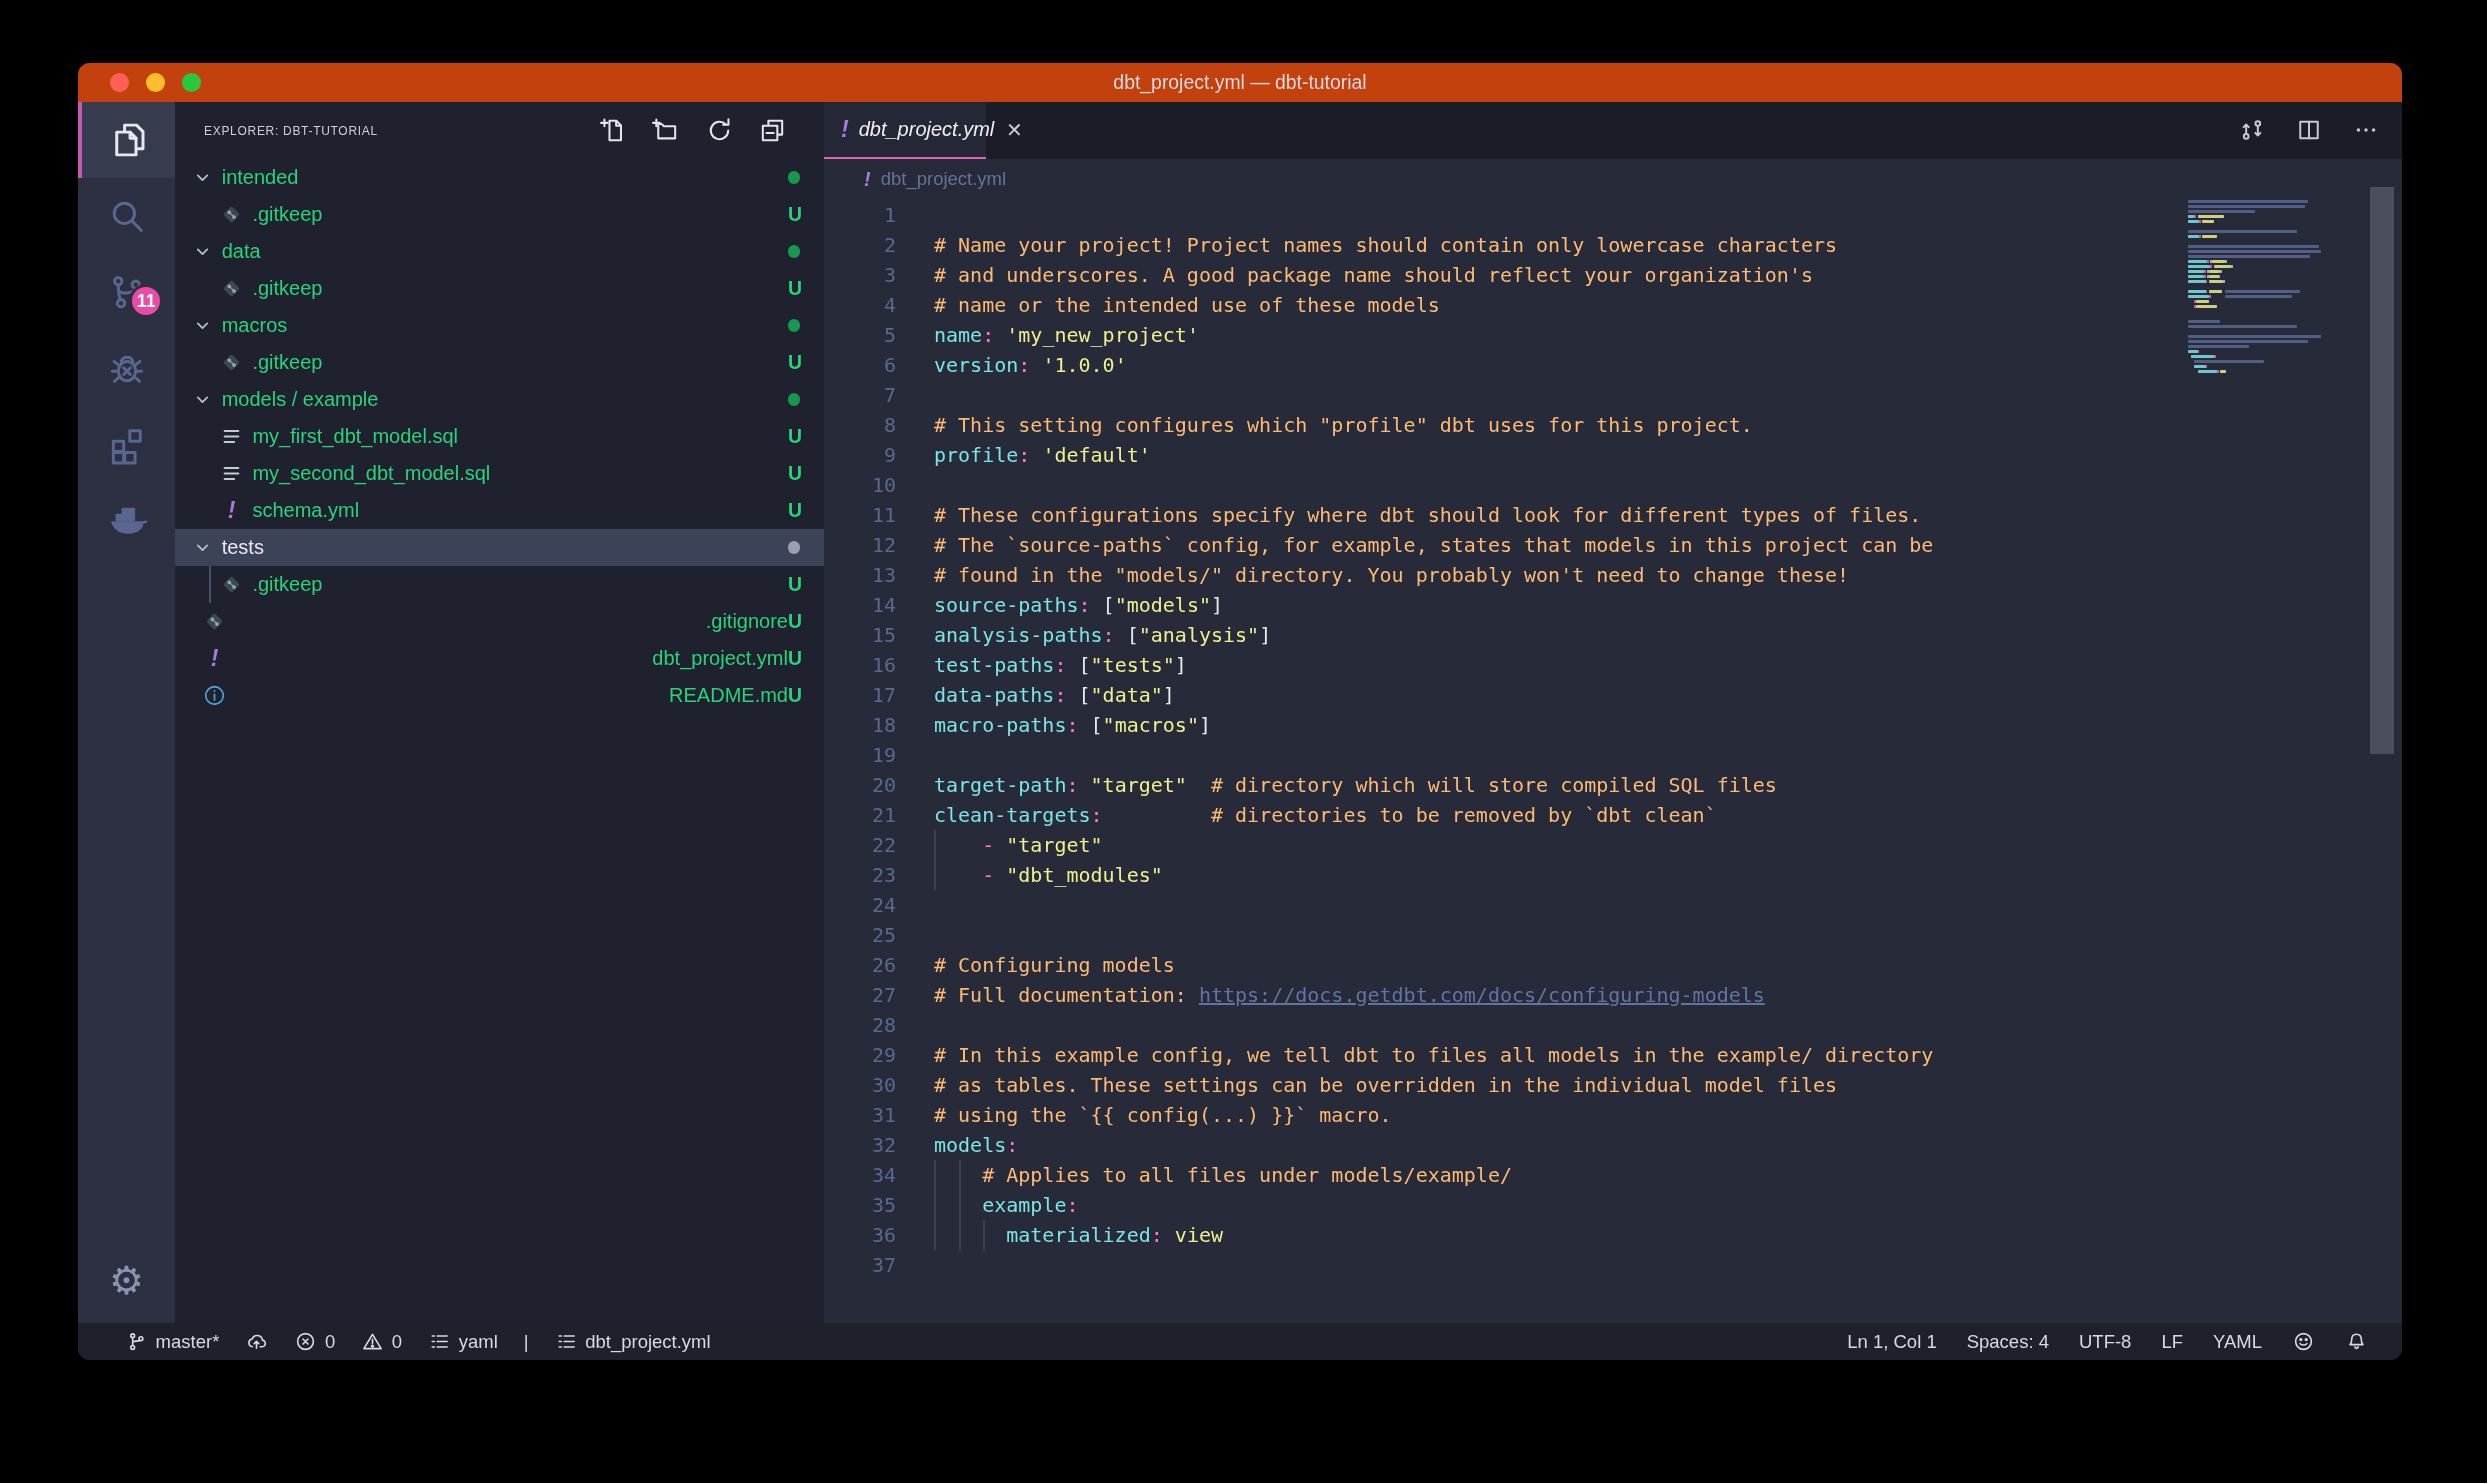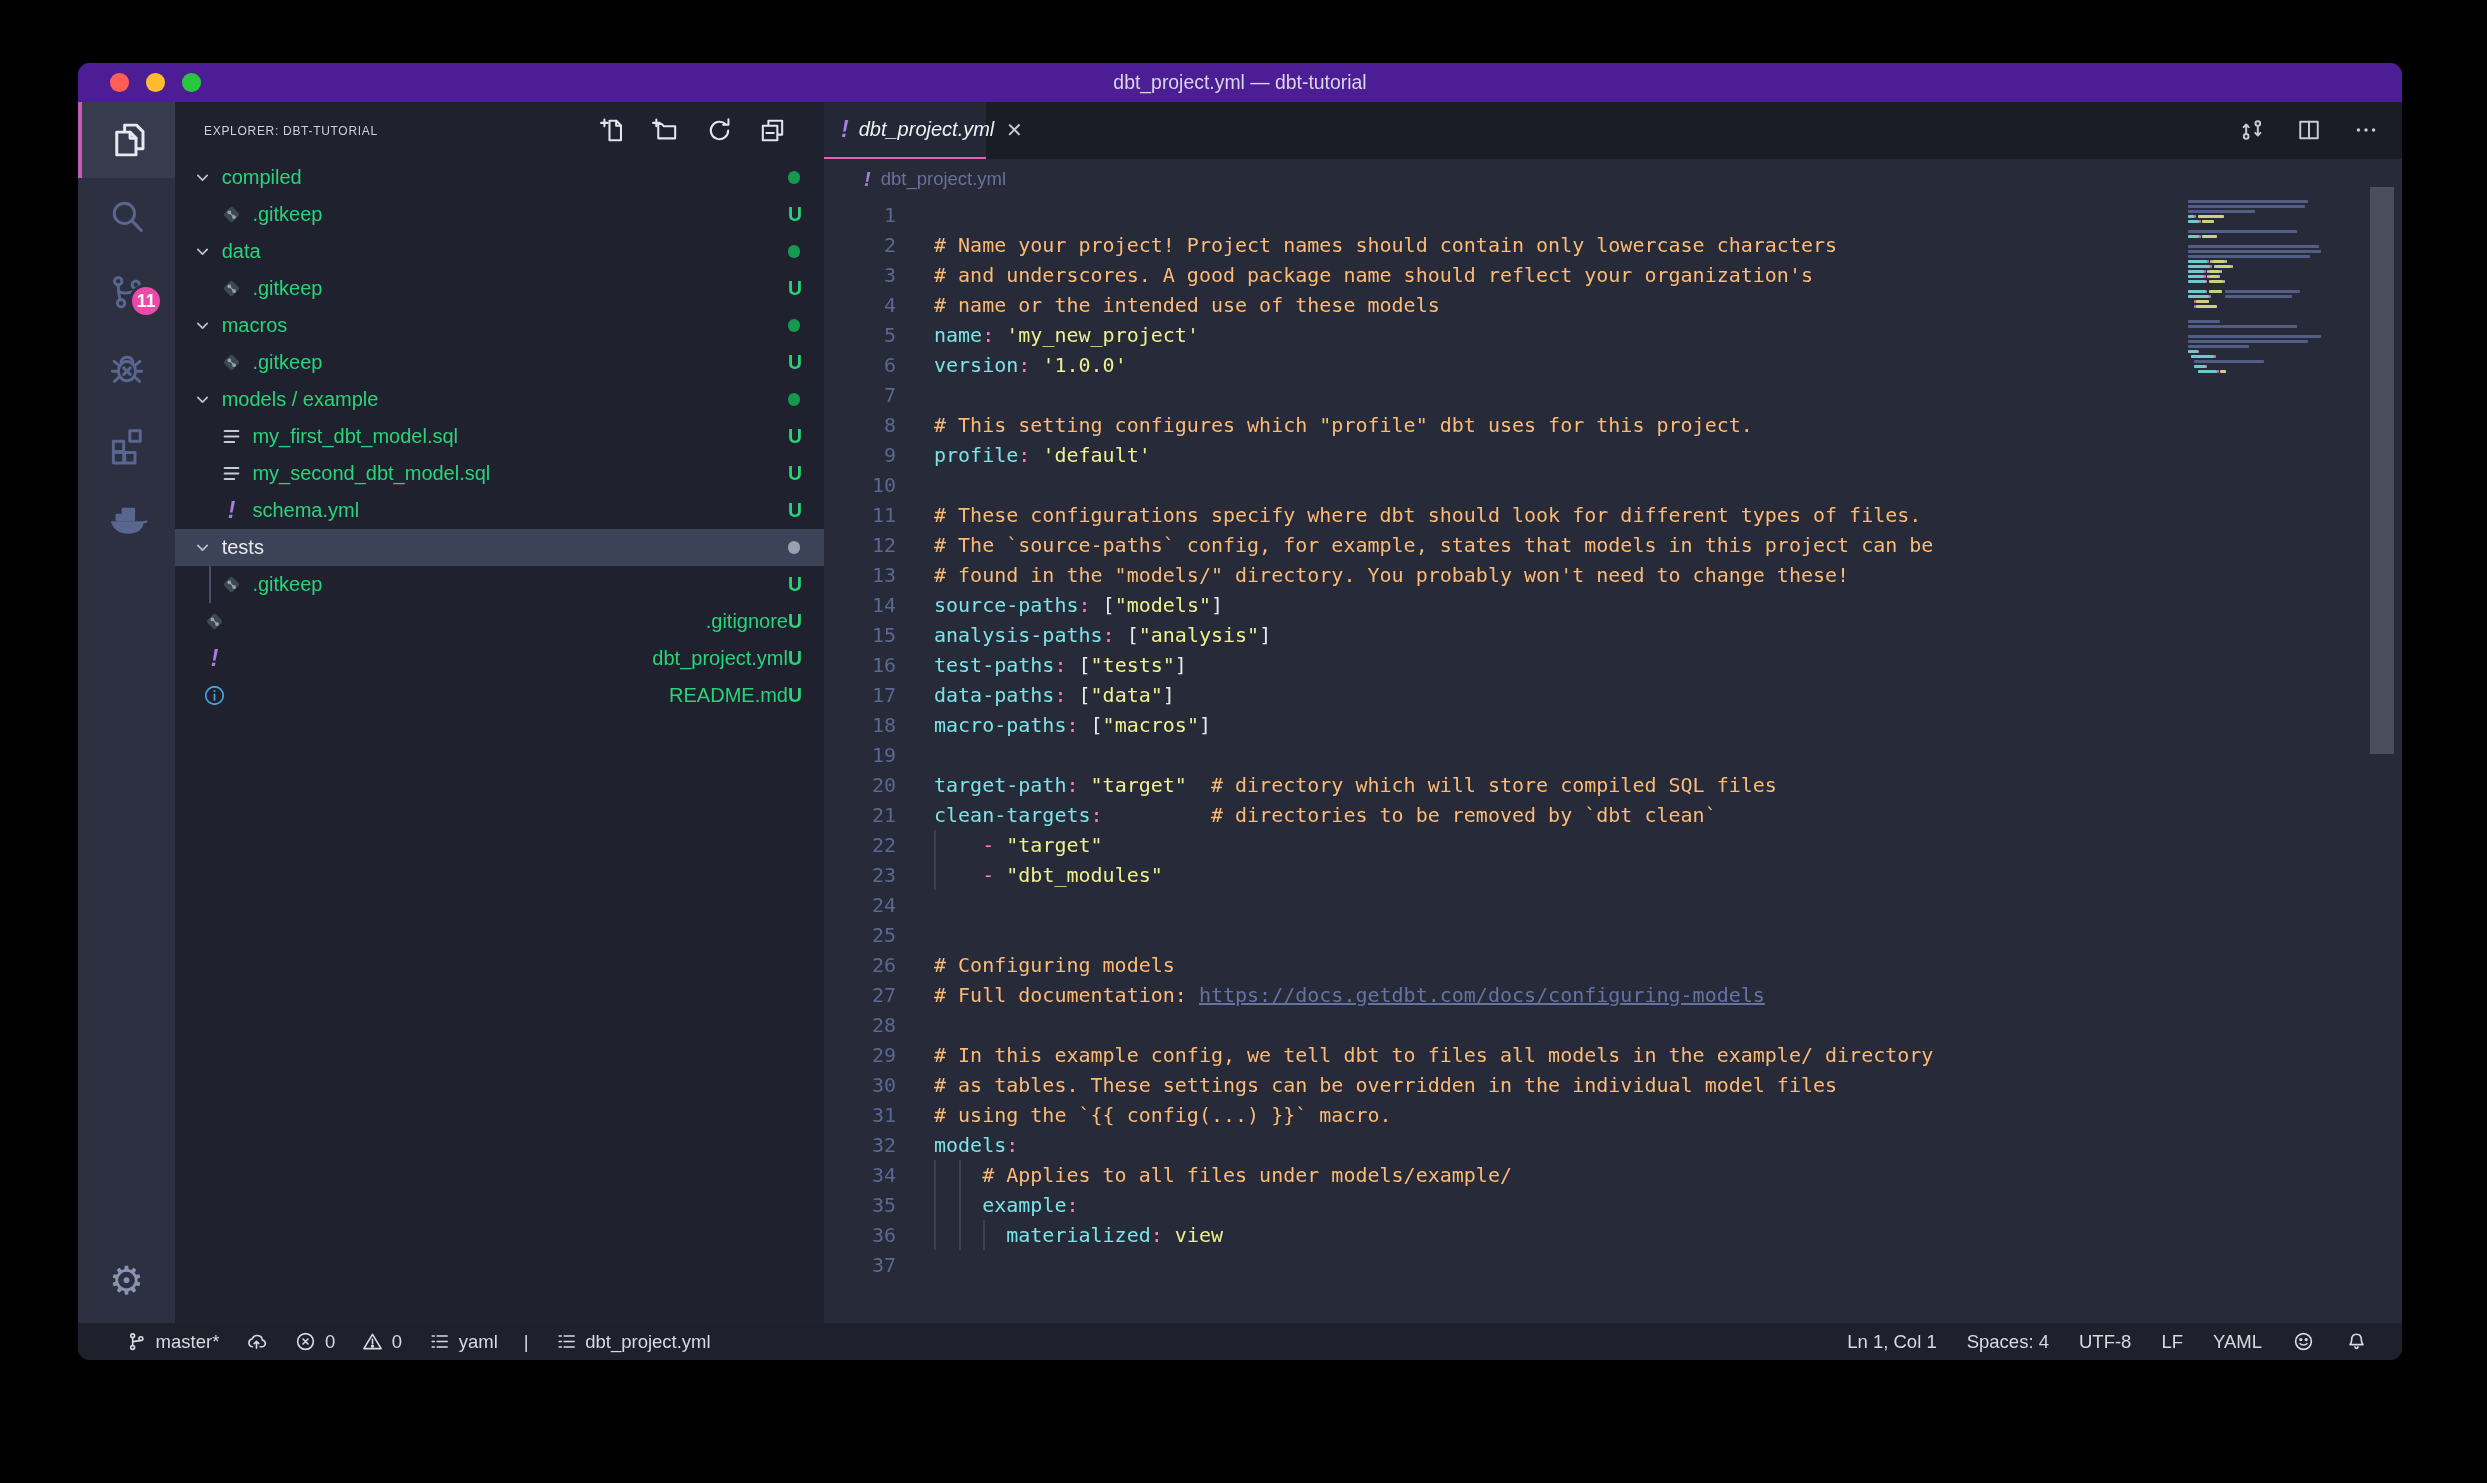--- a/index.html
+++ b/index.html
@@ -1,20 +1,20 @@
 <!DOCTYPE html>
 <html style="font-size:13.5px"><head>
 <meta charset="utf-8">
 <style>
   html,body{margin:0;padding:0;background:#000;width:2487px;height:1484px;overflow:hidden;
     font-family:"Liberation Sans",sans-serif;-webkit-font-smoothing:antialiased;}
   .window{position:absolute;left:78px;top:63px;width:2324px;height:1297px;background:#262a39;
     border-radius:11.8px;overflow:hidden;box-shadow:0 25px 76px rgba(0,0,0,.8);}
   
-  .titlebar{position:absolute;left:0;top:0;right:0;height:39px;background:#4c1d95;display:flex;align-items:center;justify-content:center;}
+  .titlebar{position:absolute;left:0;top:0;right:0;height:39px;background:#c2410c;display:flex;align-items:center;justify-content:center;}
   .lights{position:absolute;left:32px;top:0;height:39px;display:flex;align-items:center;gap:17.7px;}
   .light{width:18.5px;height:18.5px;border-radius:50%;}
   .title-text{font-size:19.4px;color:#d6d8e2;font-weight:500;}
   
   .main{position:absolute;left:0;top:39px;right:0;bottom:37px;display:flex;}
   .activitybar{width:97px;background:#2c3040;position:relative;flex:none;}
   .act-item{height:76px;display:flex;align-items:center;justify-content:center;position:relative;color:#59668f;}
   .act-item.active{background:#363b4d;color:#e8e9f0;border-left:4.2px solid #c95ab2;}
   .act-item svg{width:42px;height:42px;}
   .act-badge{position:absolute;right:11.8px;bottom:11.8px;min-width:34px;height:34px;border-radius:17px;background:#ec4aa8;
@@ -165,21 +165,21 @@
                 <rect x="4" y="8" width="12" height="12" fill="#1f222e"></rect>
                 <path d="M7 14 h6"></path>
               </svg></span>
           </div>
       </div>
       <div class="tree" id="tree">
           <div class="row">
             <span class="chev"><svg viewBox="0 0 24 24" fill="none" stroke="currentColor" stroke-width="1.7" stroke-linecap="round" stroke-linejoin="round">
                 <path d="M7.5 10 l4.5 4.5 L16.5 10"></path>
               </svg></span>
-            <span class="label">compiled</span>
+            <span class="label">intended</span>
             <span class="dot green"></span>
           </div>
           <div class="row child">
             <span class="ficon">
               <svg viewBox="0 0 24 24" fill="none" stroke="currentColor" stroke-width="1.7" stroke-linecap="round" stroke-linejoin="round">
                 <g transform="rotate(45 12 12)">
                   <rect x="6.2" y="6.2" width="11.6" height="11.6" rx="2.4" fill="#3c4852" stroke="none"></rect>
                 </g>
                 <g stroke="#94a5ae" fill="#94a5ae" stroke-width="1.2">
                   <circle cx="9.9" cy="9.9" r="1.2"></circle>

